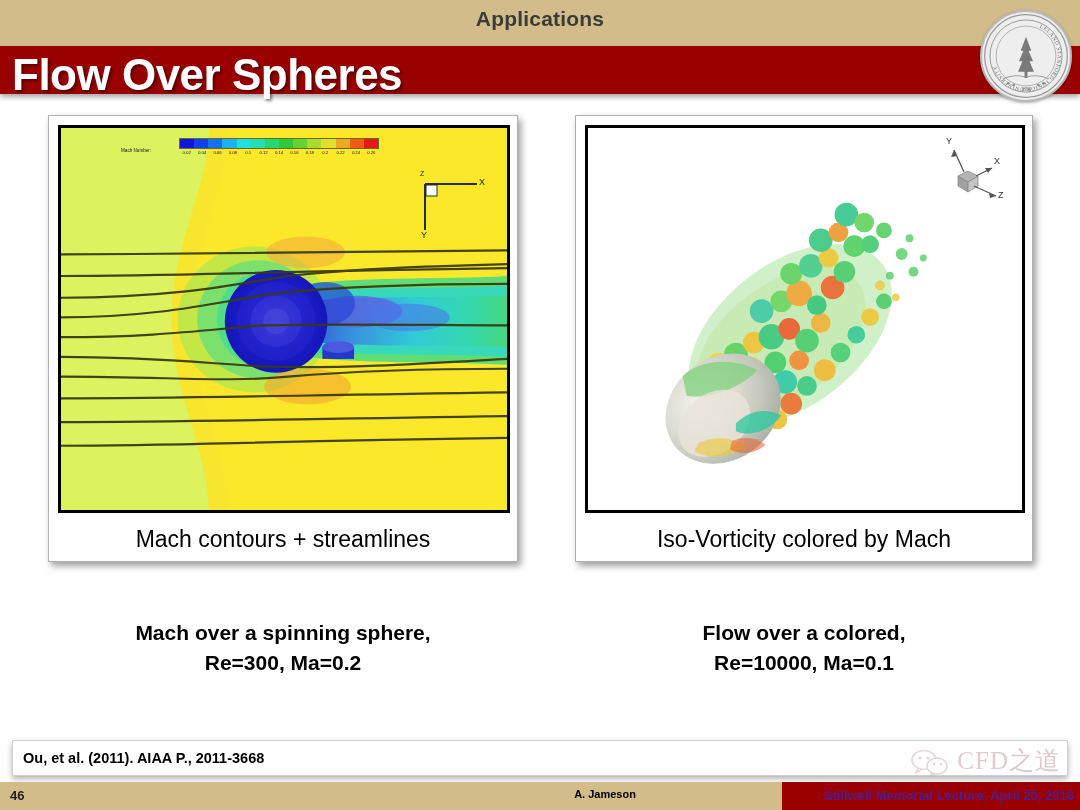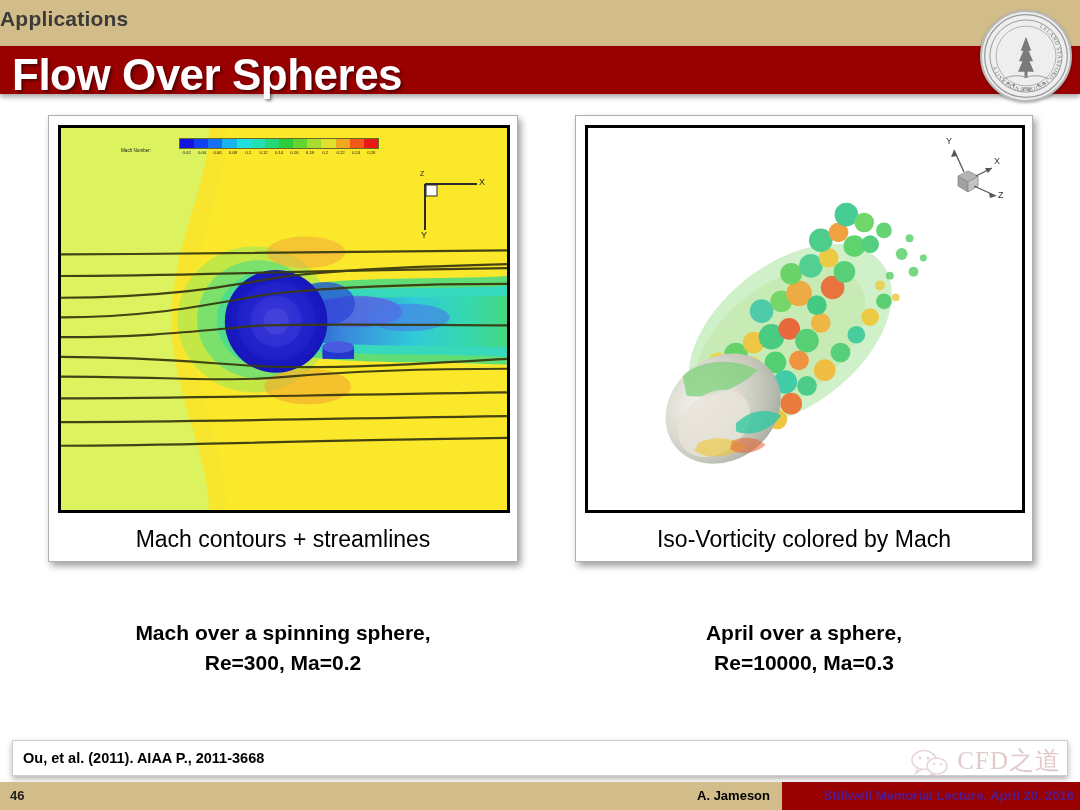--- a/index.html
+++ b/index.html
@@ -19,20 +19,21 @@
   .header-band {
     position: absolute;
     left: 0; top: 0;
     width: 1080px; height: 46px;
     background: #d2bd8a;
   }
   .header-section-title {
     position: absolute;
     left: 0; top: 7px;
     width: 1080px;
+    text-align: center;
     font-size: 21px;
     font-weight: bold;
     color: #3b3a38;
     letter-spacing: 0.2px;
   }
   .title-bar {
     position: absolute;
     left: 0; top: 46px;
     width: 1080px; height: 48px;
     background: #990000;
@@ -194,22 +195,22 @@
     position: absolute;
     left: 10px; top: 788px;
     font-size: 13px;
     font-weight: bold;
     color: #1f1f1f;
   }
   .footer-author {
     position: absolute;
     left: 440px; top: 788px;
     width: 330px;
-    text-align: right;
-    font-size: 13px;
+    text-align: center;
+    font-size: 11px;
     font-weight: bold;
     color: #000000;
   }
   .footer-lecture {
     position: absolute;
     left: 782px; top: 788px;
     width: 292px;
     text-align: right;
     font-size: 13px;
     font-weight: bold;
@@ -482,22 +483,22 @@
   </div>
 
   <div class="panel-caption">Iso-Vorticity colored by Mach</div>
 </div>
 
 <div class="fig-label fig-label-left">
   <div>Mach over a spinning sphere,</div>
   <div>Re=300, Ma=0.2</div>
 </div>
 <div class="fig-label fig-label-right">
-  <div>April over a sphere,</div>
-  <div>Re=10000, Ma=0.3</div>
+  <div>Flow over a colored,</div>
+  <div>Re=10000, Ma=0.1</div>
 </div>
 
 <div class="citation-bar">
   <div class="citation-text">Ou, et al. (2011). AIAA P., 2011-3668</div>
   <div class="watermark">
     <svg width="44" height="28" viewBox="0 0 44 28" aria-hidden="true">
       <ellipse cx="15" cy="11" rx="12" ry="9.5" fill="none" stroke="#d8b4b4" stroke-width="1.6"></ellipse>
       <path d="M9,19 L7,24 L13,20" fill="none" stroke="#d8b4b4" stroke-width="1.6"></path>
       <circle cx="11" cy="9" r="1.6" fill="#d8b4b4"></circle>
       <circle cx="19" cy="9" r="1.6" fill="#d8b4b4"></circle>

